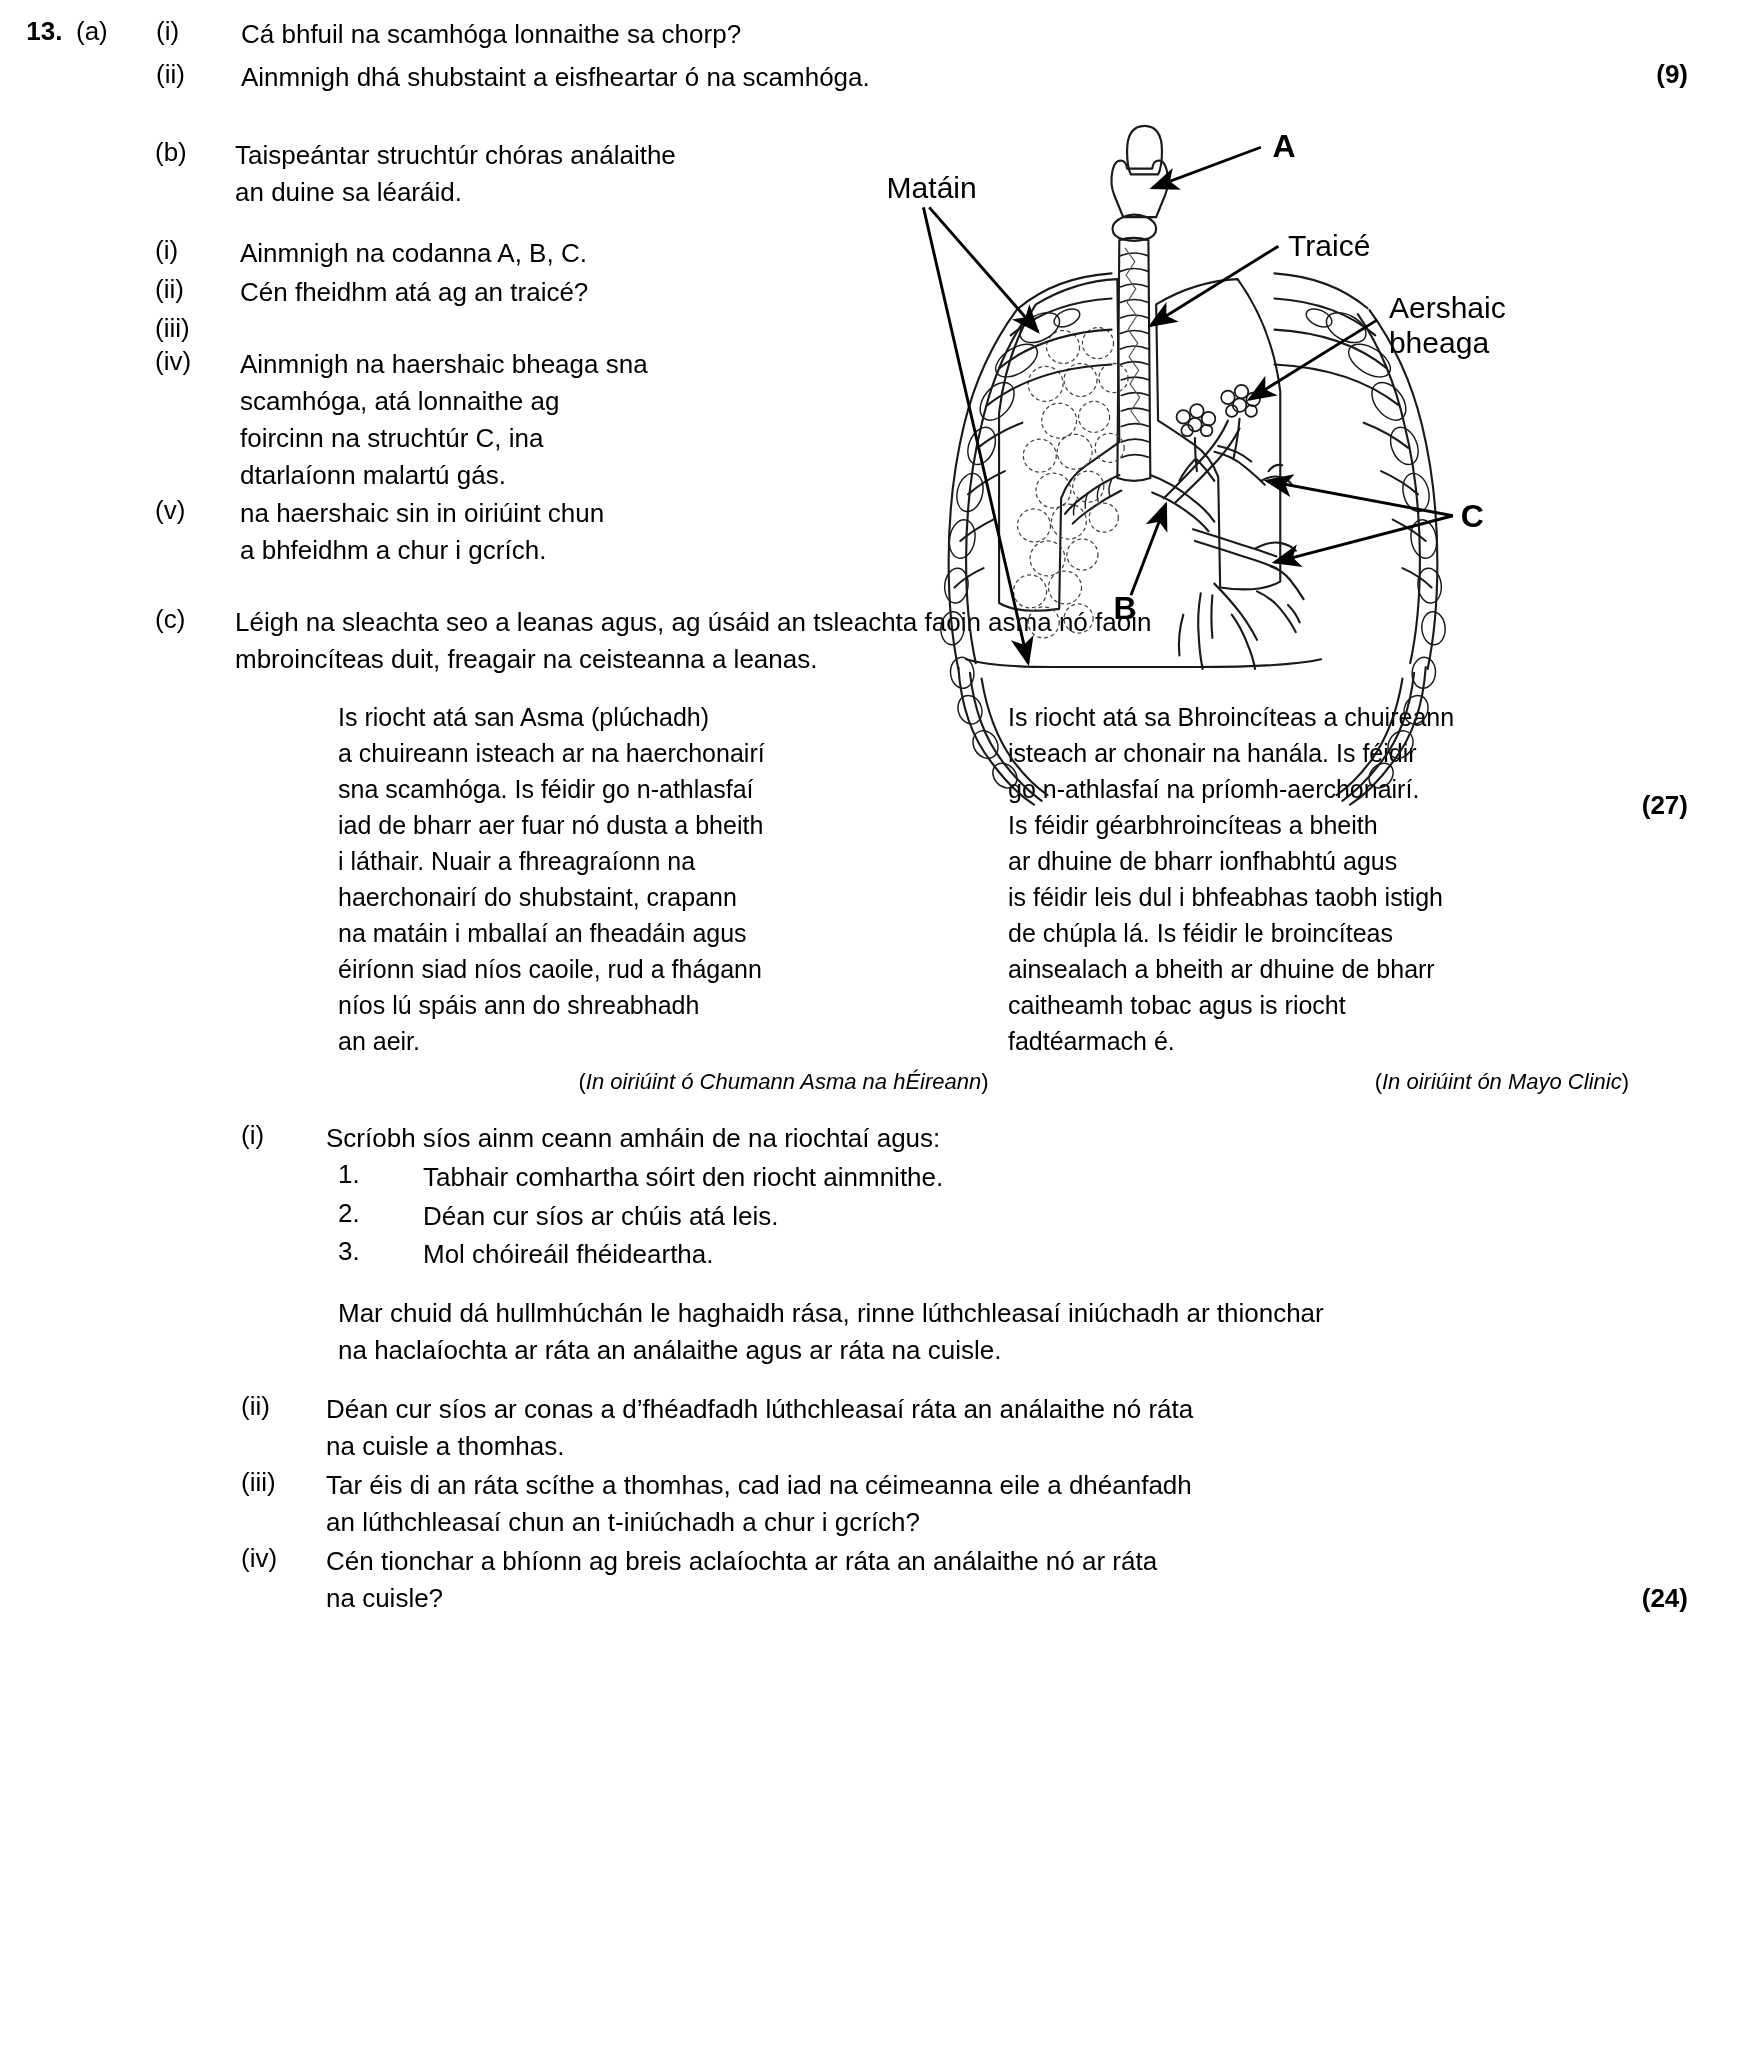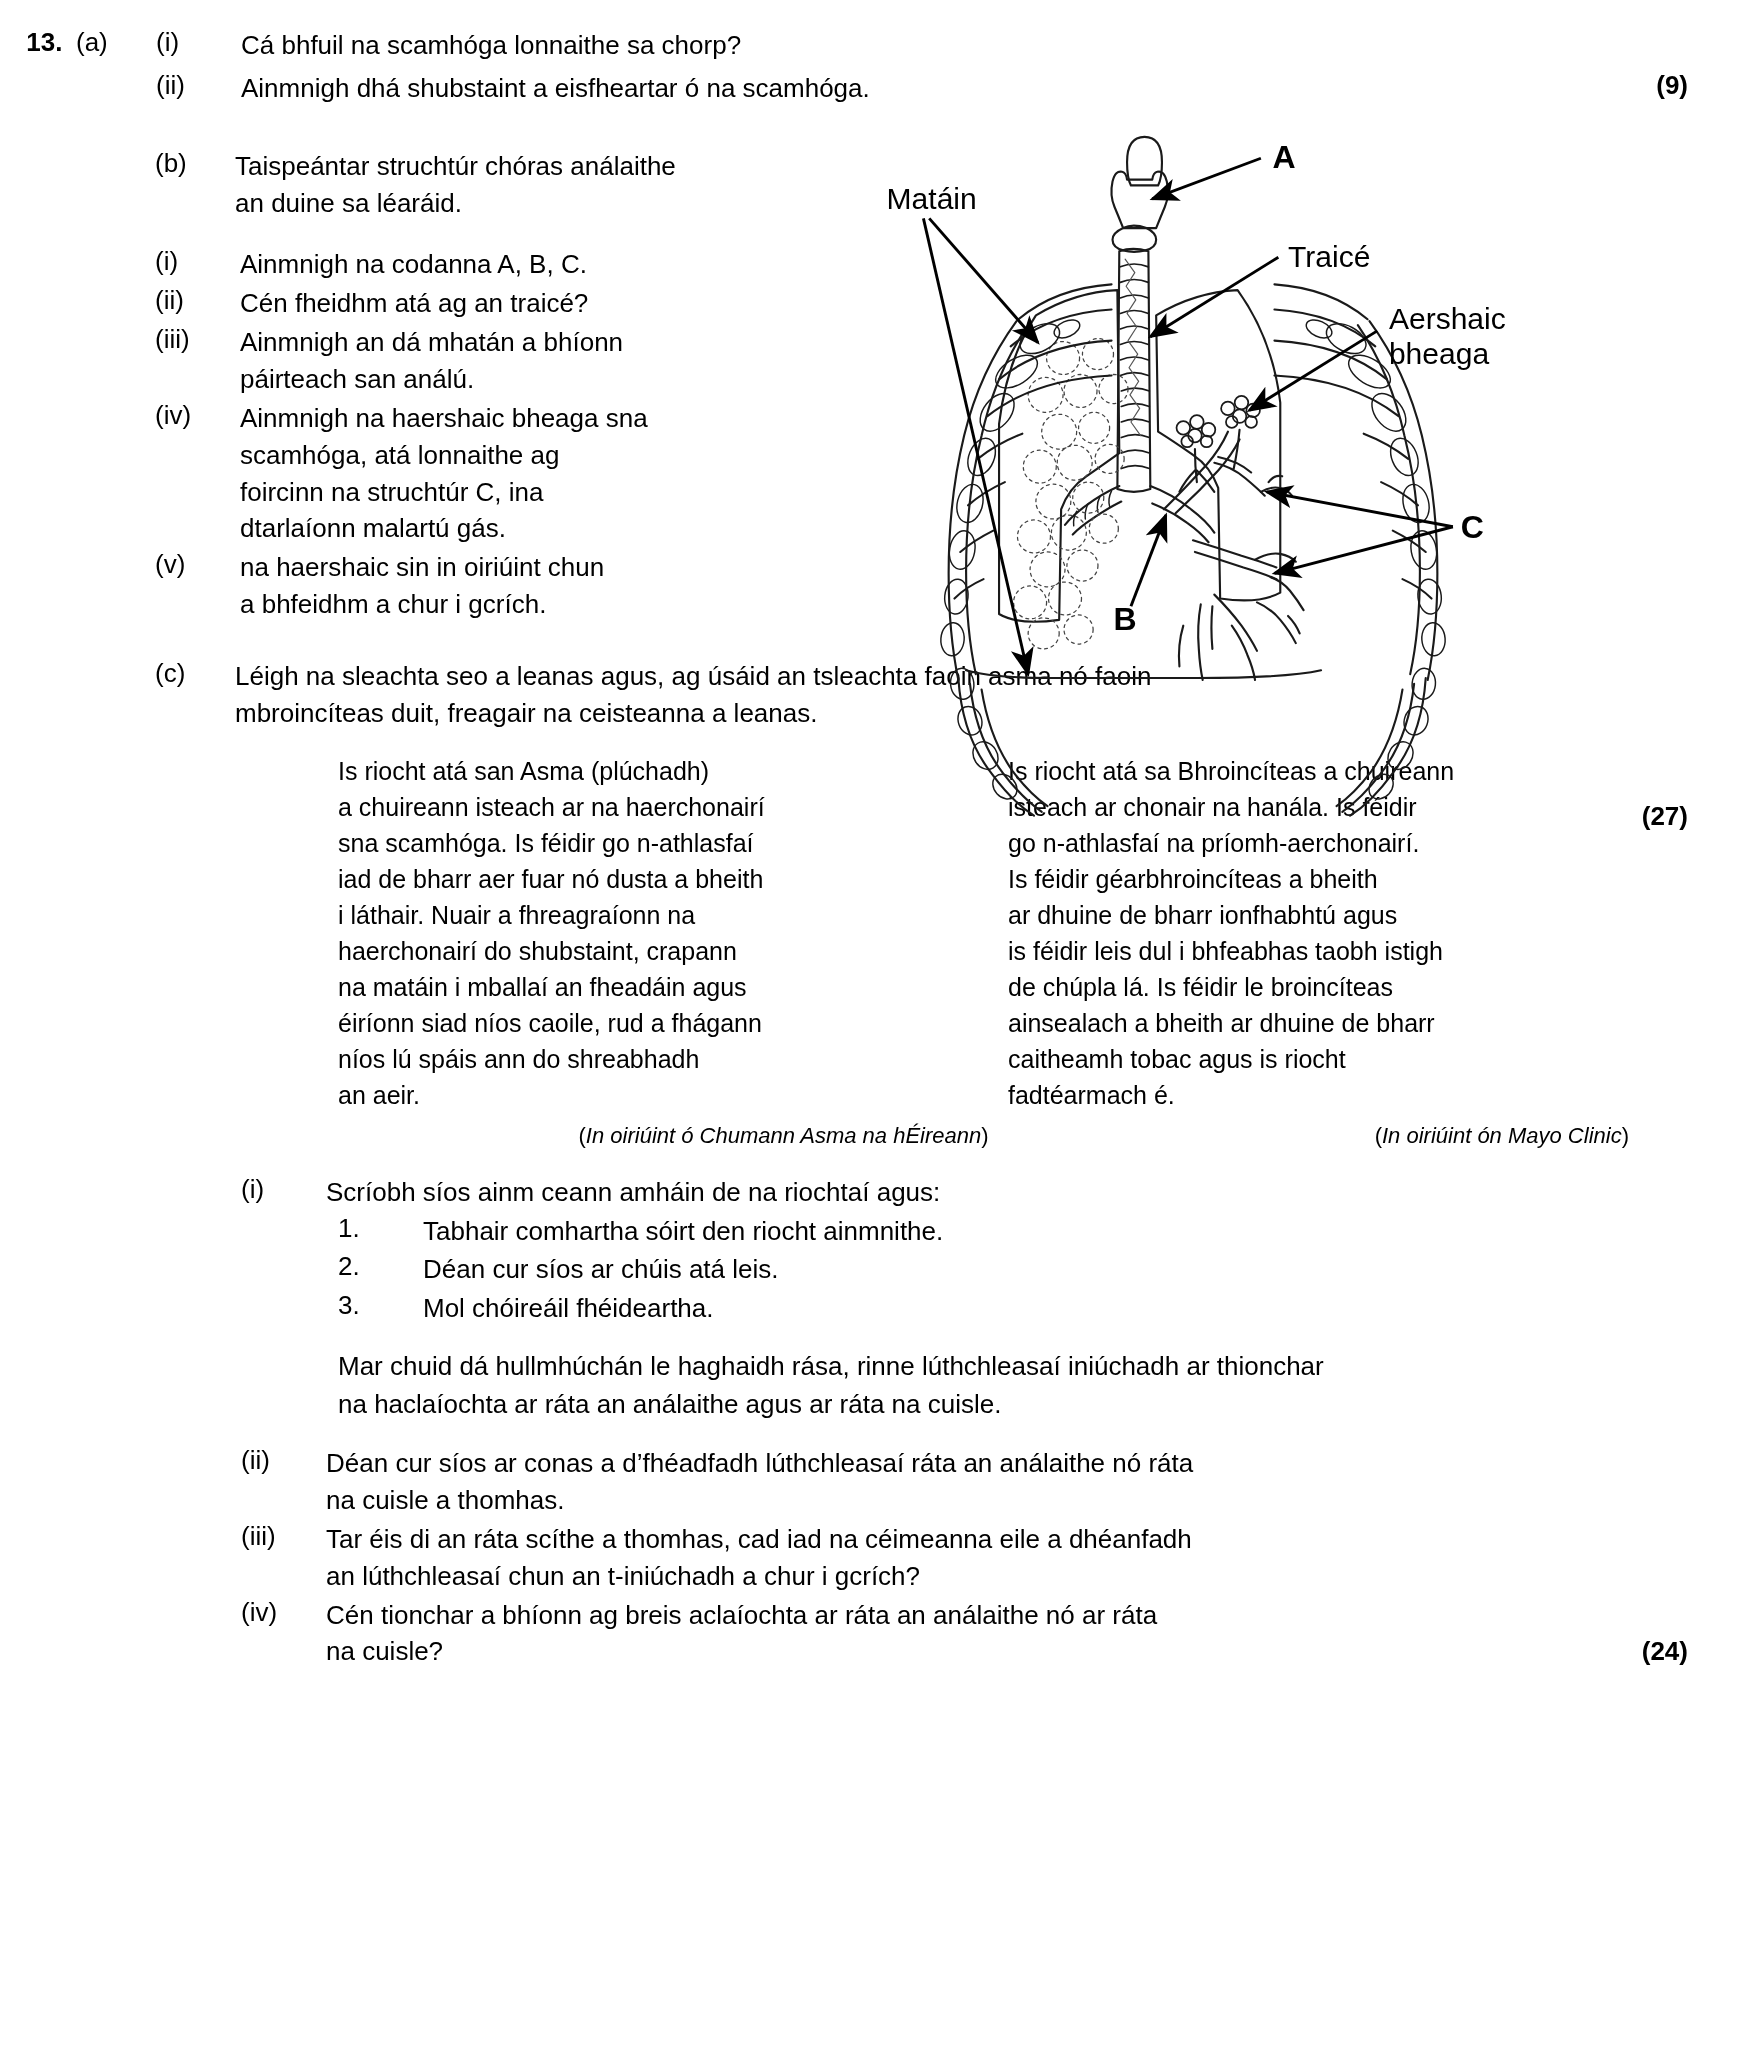--- a/index.html
+++ b/index.html
@@ -58,21 +58,21 @@
     flex: 1 1 auto;
   }
   .marks {
     font-weight: bold;
     font-size: 26px;
     white-space: nowrap;
   }
 
   
   #block-a {
-    padding-top: 27px;
+    padding-top: 16px;
   }
   #block-a .qrow + .qrow {
     margin-top: 5.8px;
   }
 
   
   #block-b {
     margin-top: 41px;
     position: relative;
   }
@@ -202,24 +202,20 @@
           <div class="qtext"><span>Ainmnigh na codanna </span><b>A</b><span>, </span><b>B</b><span>, </span><b>C</b><span>.</span></div>
         </div>
 
         <div class="qrow">
           <div class="col-roman">(ii)</div>
           <div class="qtext">Cén fheidhm atá ag an traicé?</div>
         </div>
 
         <div class="qrow">
           <div class="col-roman">(iii)</div>
-          <div class="qtext">
-            <div><span>Ainmnigh an </span><b>dá</b><span> mhatán a bhíonn</span></div>
-            <div>páirteach san análú.</div>
-          </div>
         </div>
 
         <div class="qrow">
           <div class="col-roman">(iv)</div>
           <div class="qtext">
             <div>Ainmnigh na haershaic bheaga sna</div>
             <div>scamhóga, atá lonnaithe ag</div>
             <div><span>foircinn na struchtúr </span><b>C</b><span>, ina</span></div>
             <div>dtarlaíonn malartú gás.</div>
           </div>

